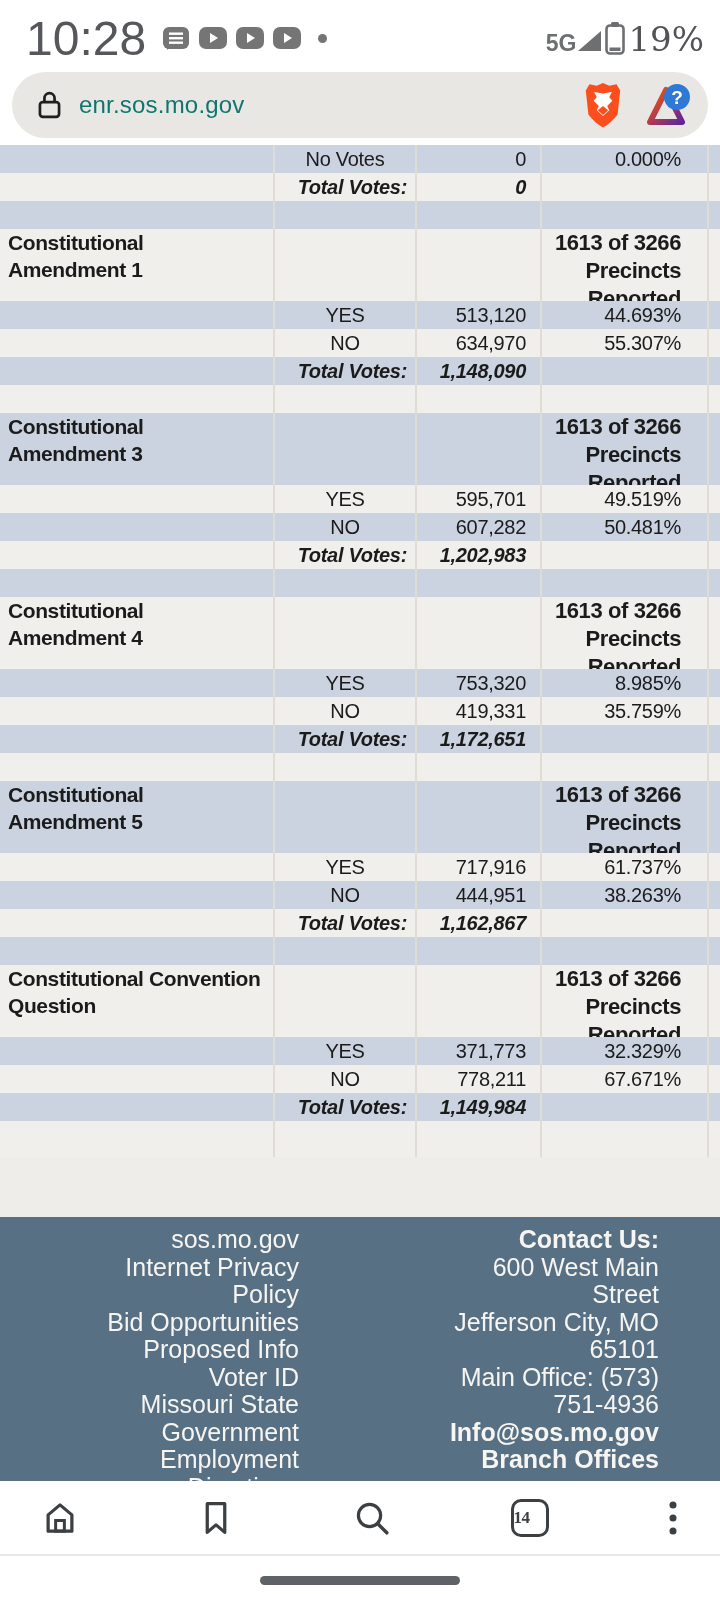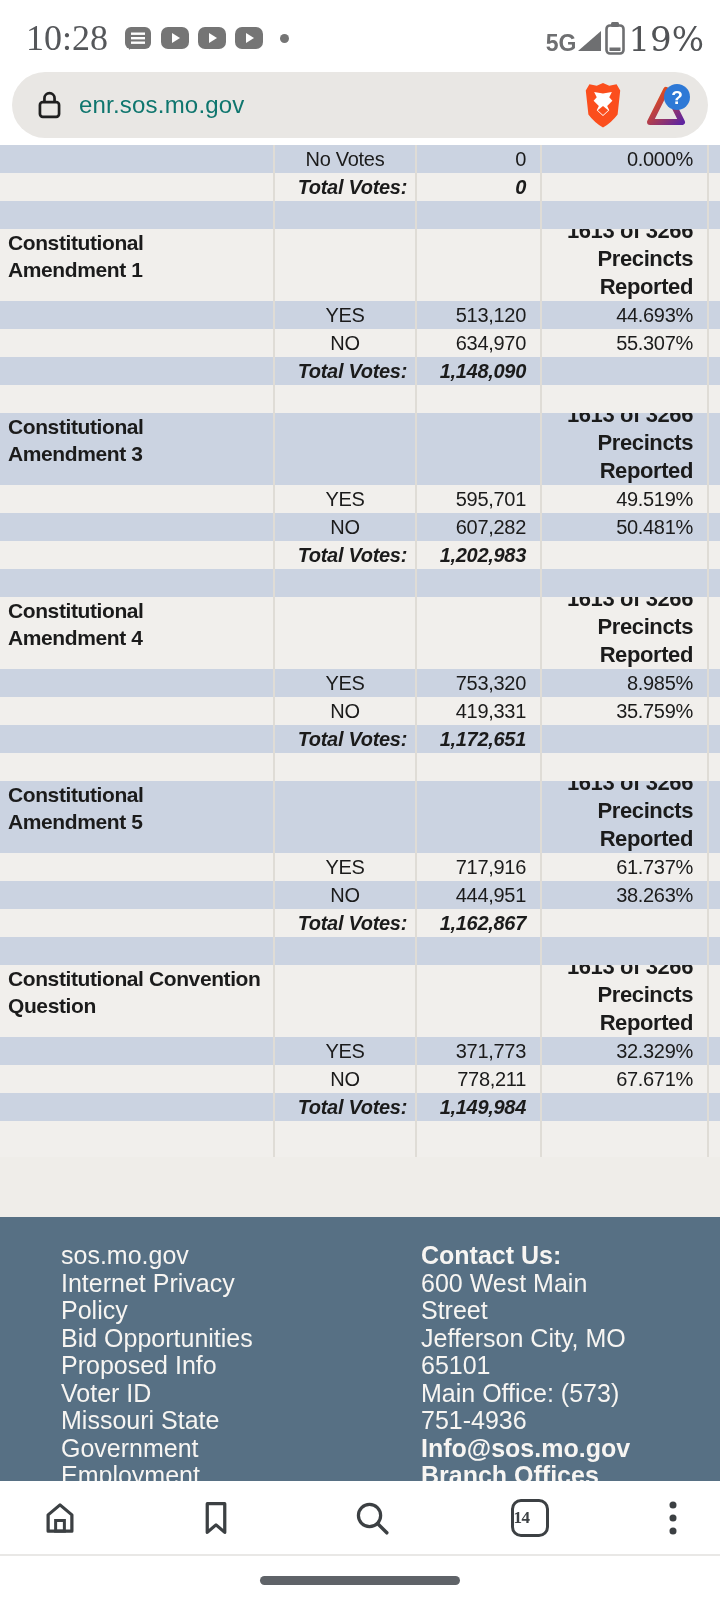--- a/index.html
+++ b/index.html
@@ -6,21 +6,21 @@
     --blue:#cbd3e1; --white:#f1efec; --pagebg:#efede9; --line:#dfdcd6;
     --ink:#1b1b1b; --footerbg:#577084; --footertx:#f7f5f2;
     --stgray:#6e6f71; --stdark:#515356; --toolbar:#3c4043;
   }
   *{margin:0;padding:0;box-sizing:border-box;}
   body{background:#444;font-family:"Liberation Sans",sans-serif;}
   .screen{position:relative;width:720px;height:1600px;background:#fff;overflow:hidden;margin:0 auto;}
 
   
   .statusbar{height:70px;display:flex;align-items:center;padding:6px 16px 0 26px;background:#fff;}
-  .clock{font-family:Liberation Serif, serif;font-size:36px;color:#55575a;}
+  .clock{font-family:Liberation Sans, sans-serif;font-size:48px;color:#55575a;}
   .st-icons{display:flex;align-items:center;gap:9px;margin-left:16px;}
   .st-icons svg{display:block;}
   .notif-dot{width:9px;height:9px;border-radius:50%;background:#757575;margin-left:8px;}
   .st-right{margin-left:auto;display:flex;align-items:flex-end;gap:1px;}
   .fiveg{font-size:23px;font-weight:bold;color:var(--stgray);line-height:26px;}
   .batt-pct{font-family:"DejaVu Serif","Liberation Serif",serif;font-size:34px;color:var(--stdark);line-height:34px;}
 
   
   .urlbar{height:90px;background:#fff;padding:2px 12px 10px;}
   .pill{height:66px;background:#e9e7e4;border-radius:33px;display:flex;align-items:center;padding:0 16px 0 24px;}
@@ -28,41 +28,41 @@
   .pill svg{display:block;}
   .pill .brave{margin-right:22px;}
 
   
   .content{background:var(--pagebg);}
   .row{display:flex;width:720px;overflow:hidden;}
   .row>div{height:100%;}
   .c1{width:275px;border-right:2px solid var(--line);padding-left:8px;}
   .c2{width:142px;border-right:2px solid var(--line);text-align:center;}
   .c3{width:125px;border-right:2px solid var(--line);text-align:right;padding-right:14px;}
-  .c4{width:167px;border-right:2px solid var(--line);text-align:right;padding-right:14px;}
+  .c4{width:167px;border-right:2px solid var(--line);text-align:right;padding-right:26px;}
   .edge{width:9px;}
   .bgA{background:var(--blue);}
   .bgB{background:var(--white);}
   .d{height:28px;align-items:center;display:flex;font-size:20px;color:var(--ink);letter-spacing:-.3px;}
   .d .c2,.d .c3,.d .c4{display:flex;align-items:center;justify-content:center;}
   .d .c3,.d .c4{justify-content:flex-end;}
   .t .c2{justify-content:flex-end;padding-right:8px;font-weight:bold;font-style:italic;}
   .t .c3{font-weight:bold;font-style:italic;}
   .h{height:72px;display:flex;align-items:center;font-weight:bold;color:var(--ink);}
   .h .cname{font-size:21px;line-height:27px;letter-spacing:-.4px;white-space:pre-line;}
-  .h .c4{display:flex;align-items:flex-end;justify-content:flex-end;}
+  .h .c4{display:flex;align-items:flex-start;justify-content:flex-end;}
   .h .cprec{font-size:22px;line-height:28px;letter-spacing:-.4px;text-align:right;}
   .row.partial{margin-top:-15px;}
   .row.tall{height:36px;}
   .gap{height:60px;background:var(--pagebg);}
 
   
   .footer{height:264px;background:var(--footerbg);overflow:hidden;display:flex;padding-top:9px;}
   .fcol{width:50%;}
-  .fcol-inner{max-width:238px;margin:16px auto;text-align:left;color:var(--footertx);
+  .fcol-inner{max-width:238px;margin:0 auto;text-align:right;color:var(--footertx);
               font-size:25px;line-height:27.5px;}
   .flink{display:block;color:var(--footertx);text-decoration:none;cursor:pointer;}
   .fbold{font-weight:bold;}
 
   
   .toolbar{height:73px;background:#fff;display:flex;align-items:center;justify-content:space-between;
            padding:0 40px;}
   .toolbar svg{display:block;}
   .tabbox{position:relative;width:38px;height:38px;border:3px solid var(--toolbar);border-radius:10px;
           display:flex;align-items:center;font-family:Liberation Serif, serif;}

